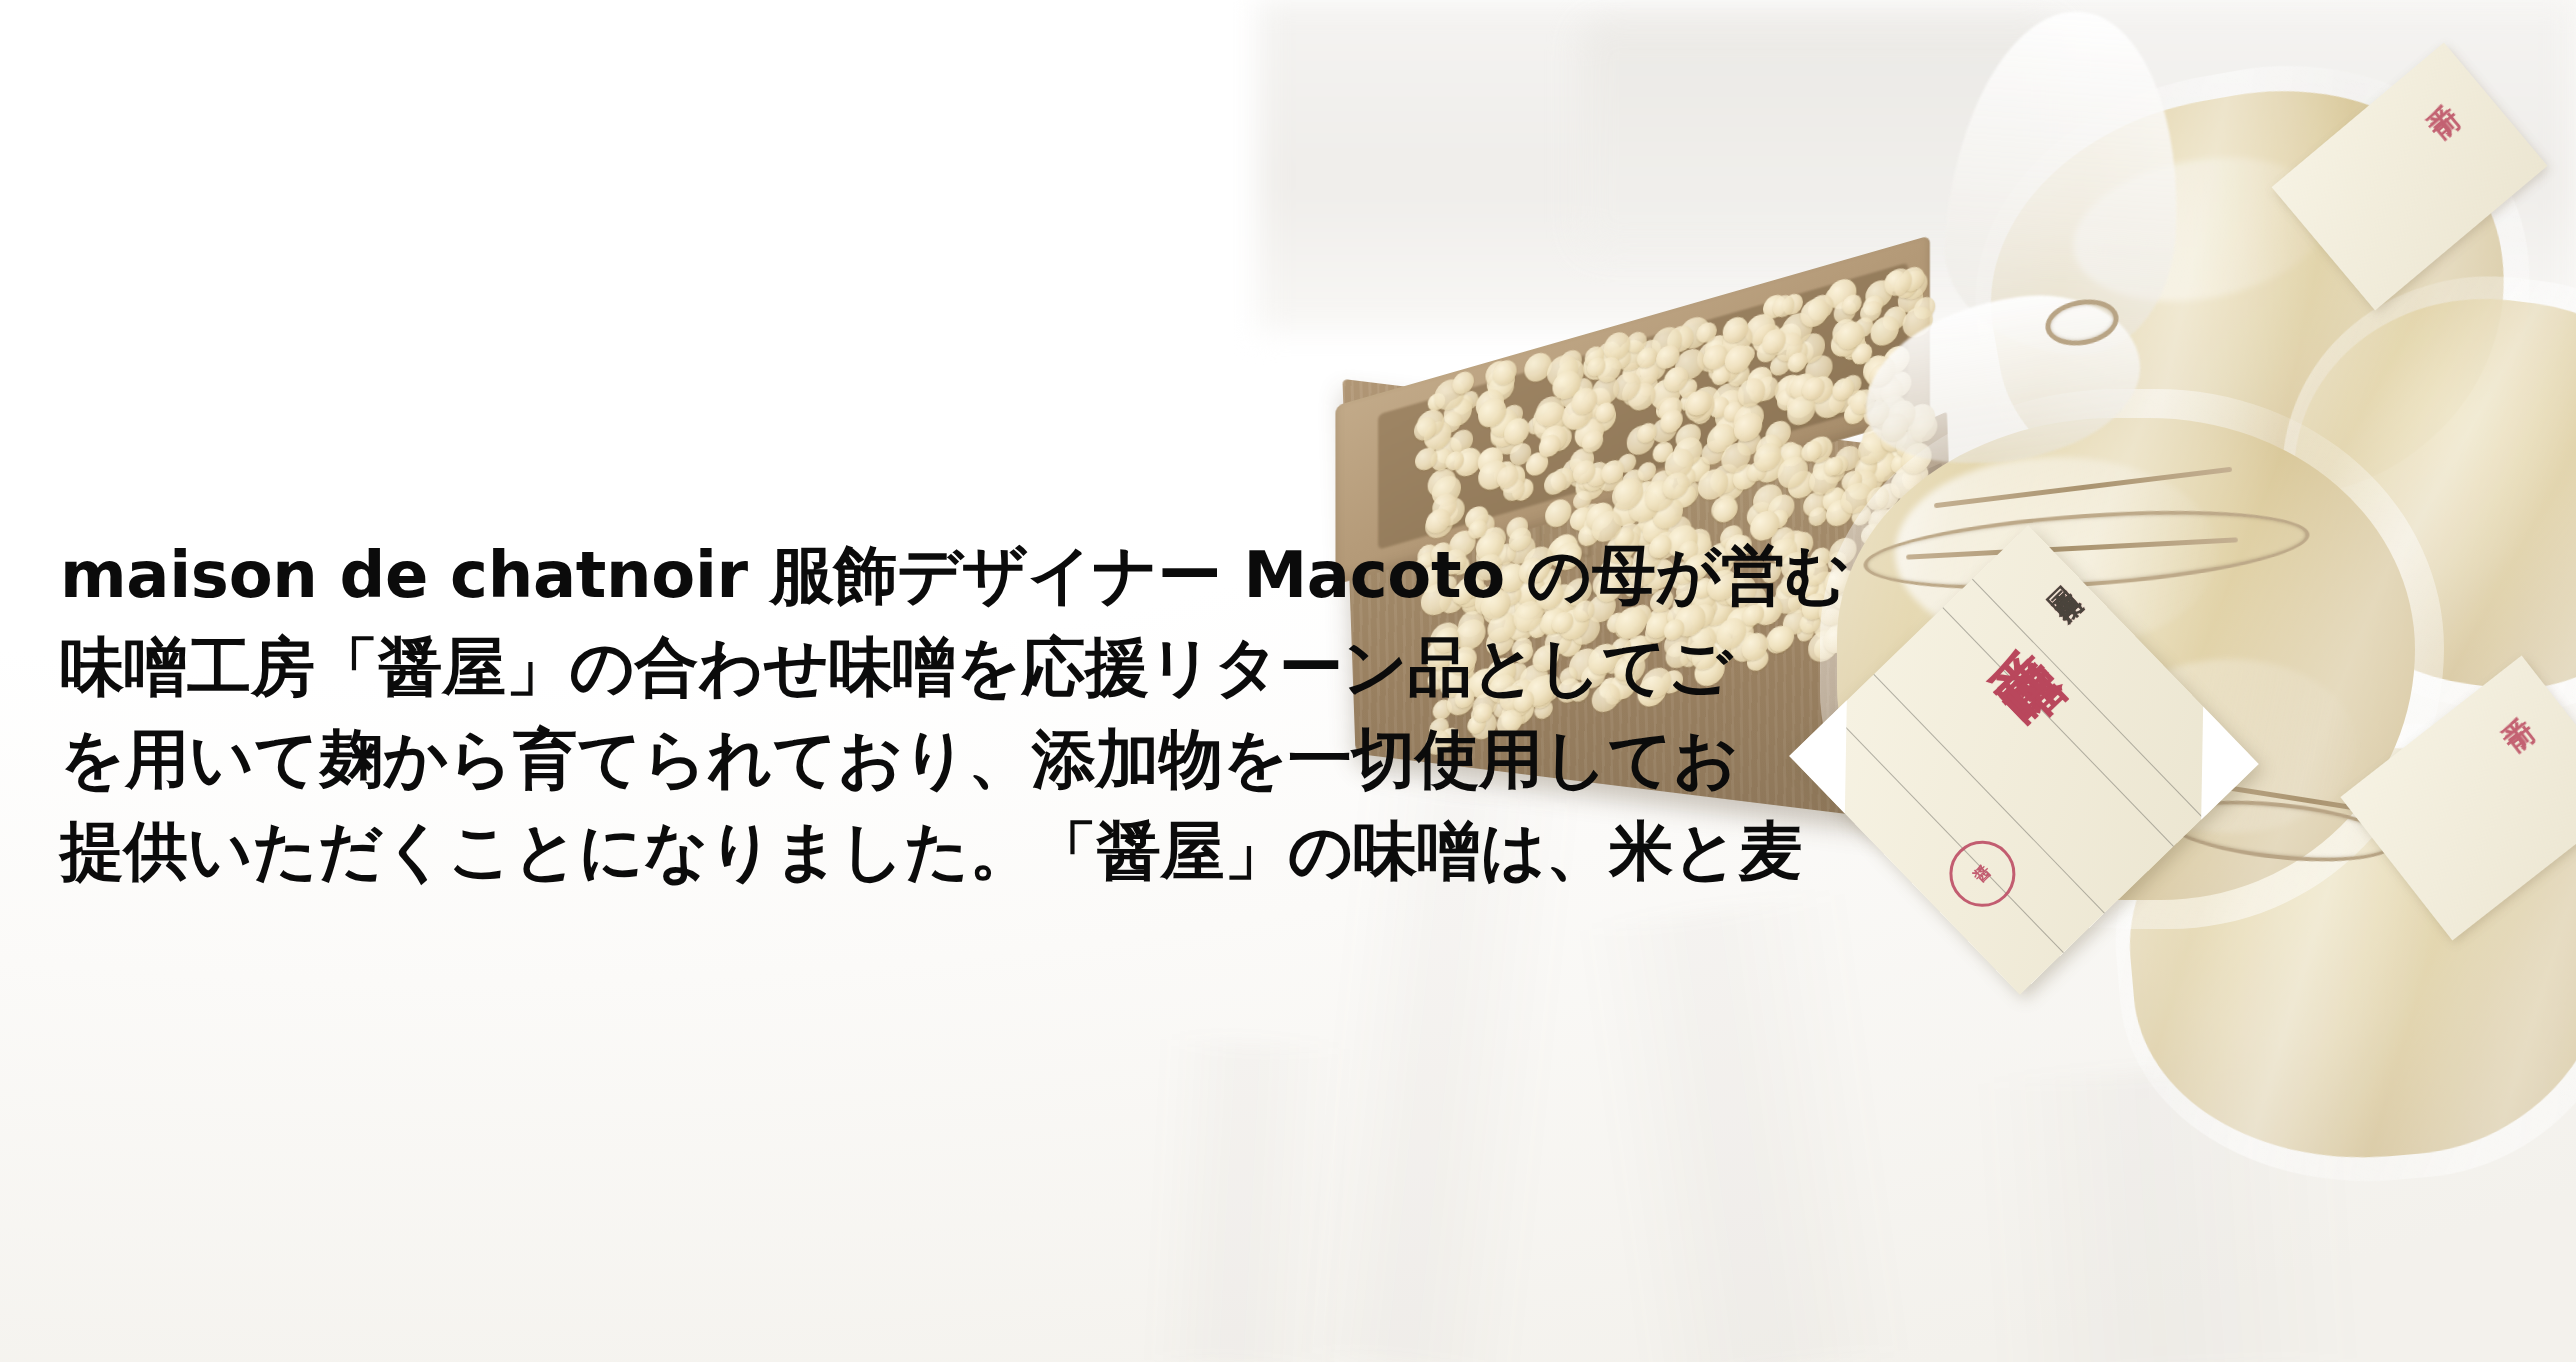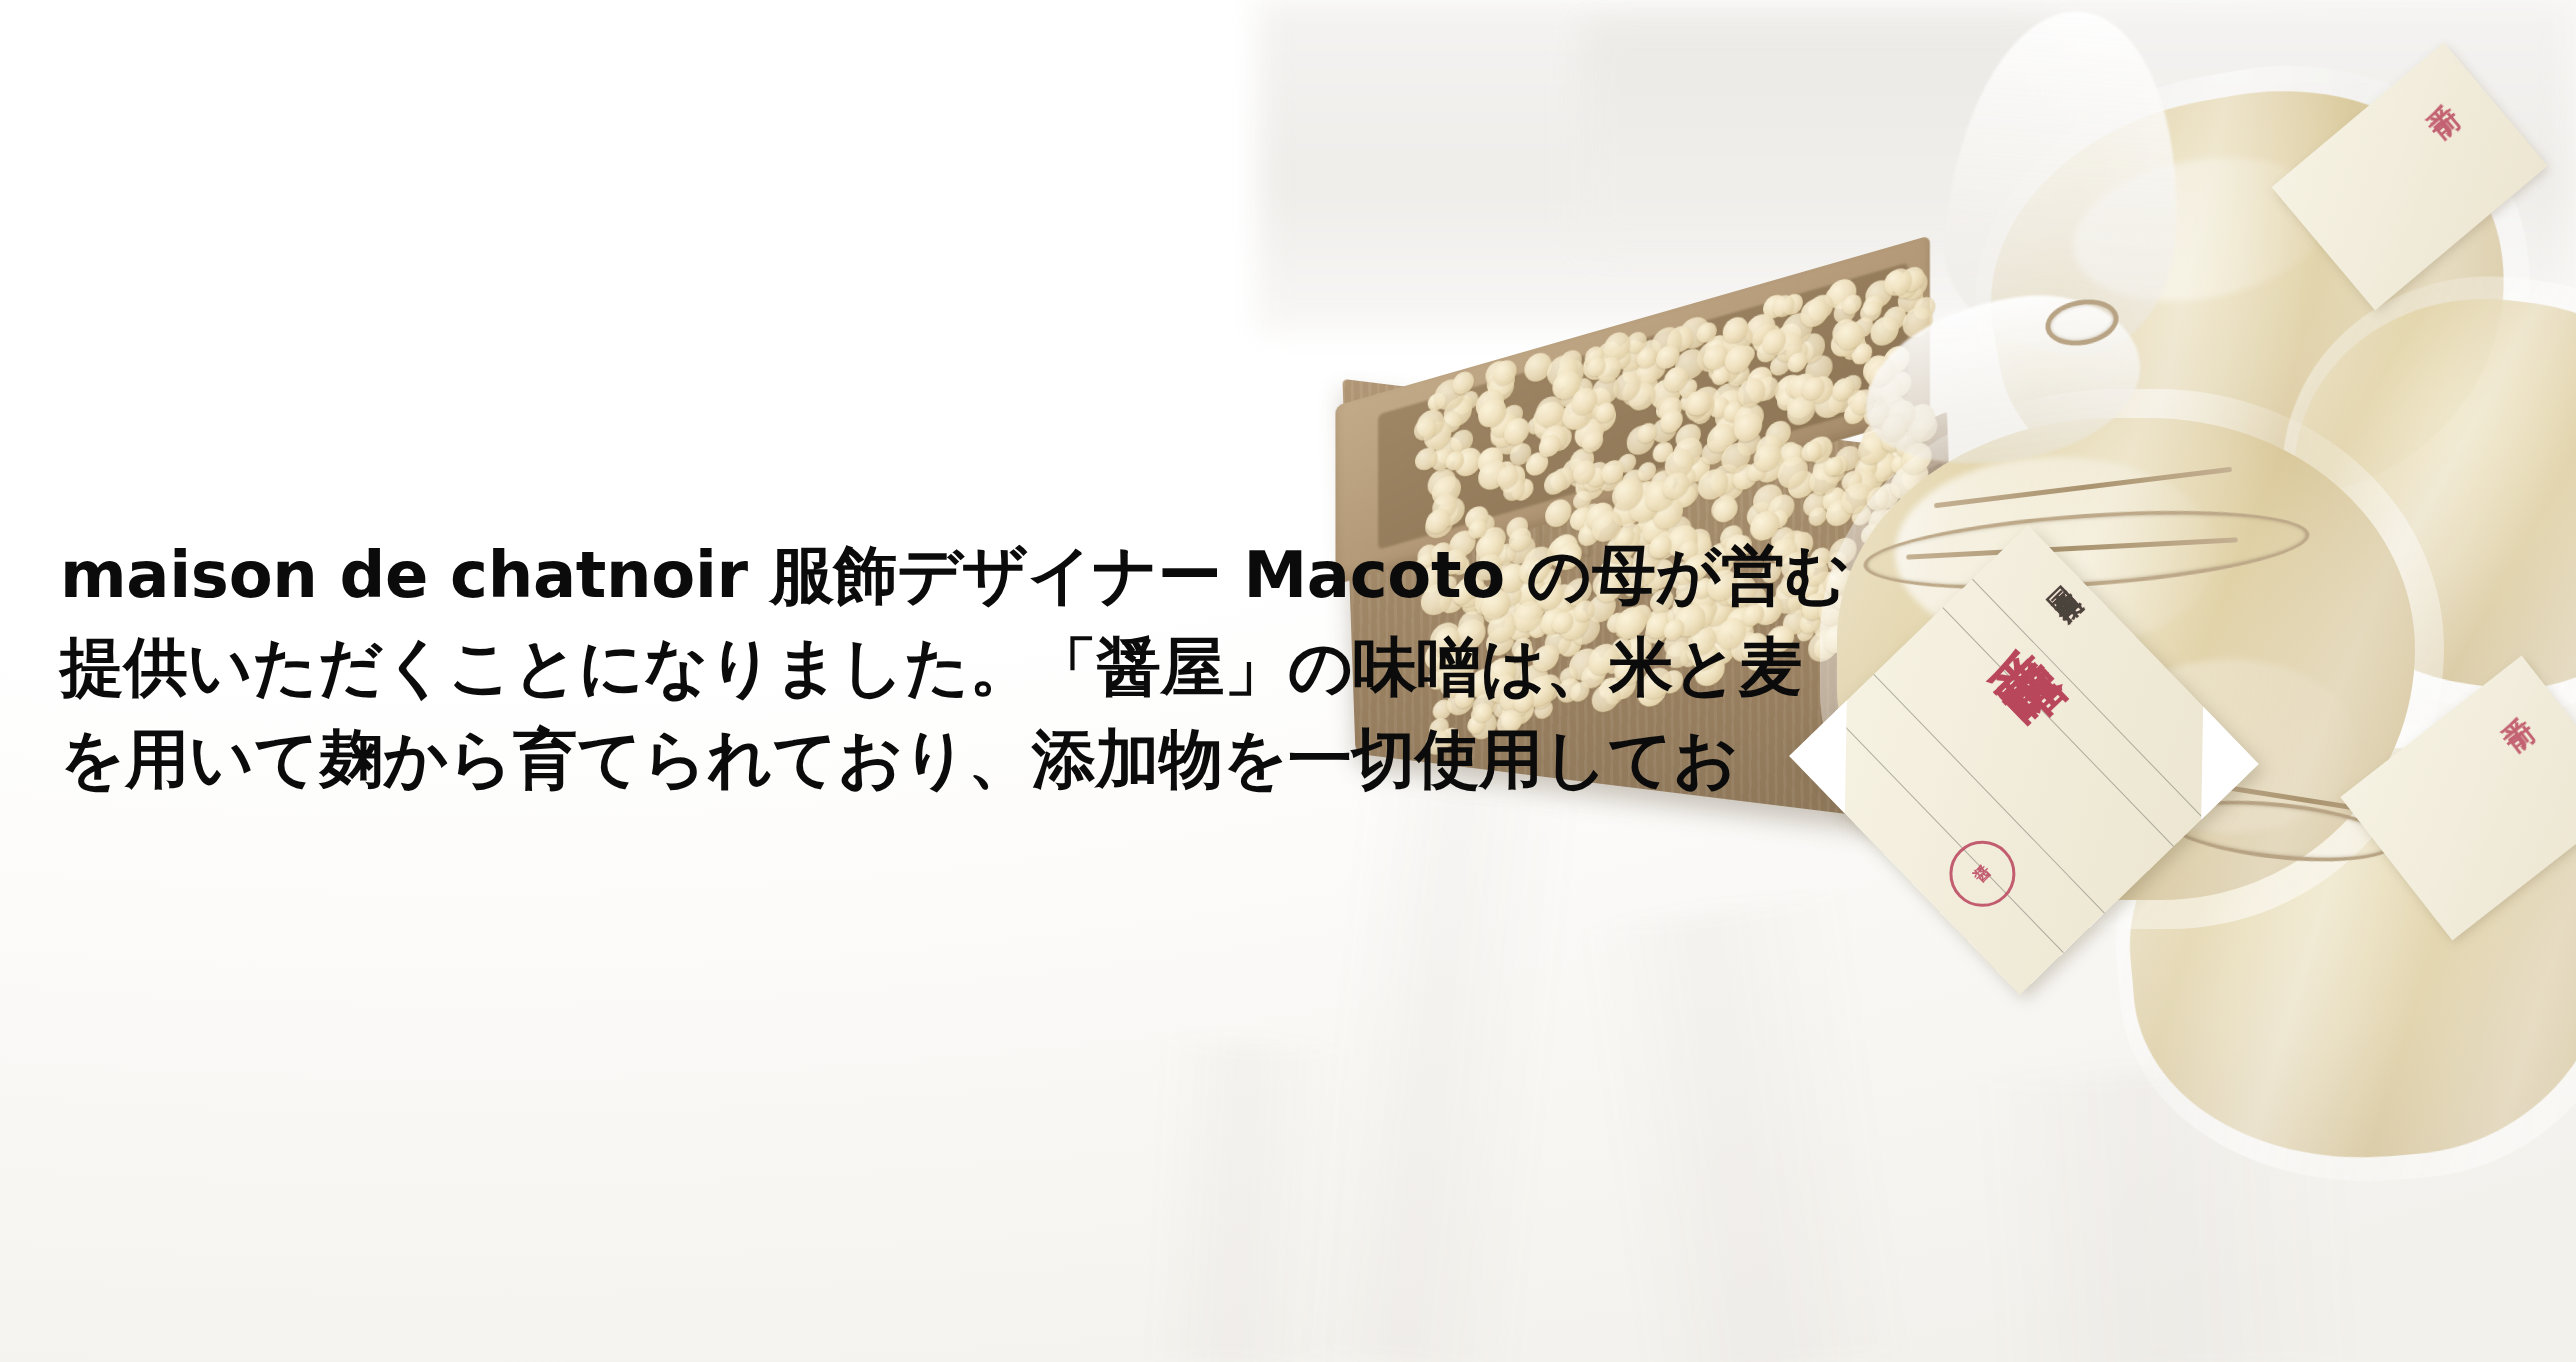--- a/index.html
+++ b/index.html
@@ -945,18 +945,19 @@
       <div class="tag-vtext sub">国産大豆使用</div>
       <div class="tag-seal">醤</div>
       <div class="tag-corner tl"></div>
       <div class="tag-corner br"></div>
     </div>
   </div>
 
 
   <div class="body-copy">
     <span class="ln">maison de chatnoir 服飾デザイナー Macoto の母が営む</span>
+    <span class="ln">味噌工房「醤屋」の合わせ味噌を応援リターン品としてご</span>
+    <span class="ln">を用いて麹から育てられており、添加物を一切使用してお</span>
     <span class="ln">提供いただくことになりました。「醤屋」の味噌は、米と麦</span>
-    <span class="ln">を用いて麹から育てられており、添加物を一切使用してお</span>
   </div>
 
 </div>
 
 
 </body></html>

